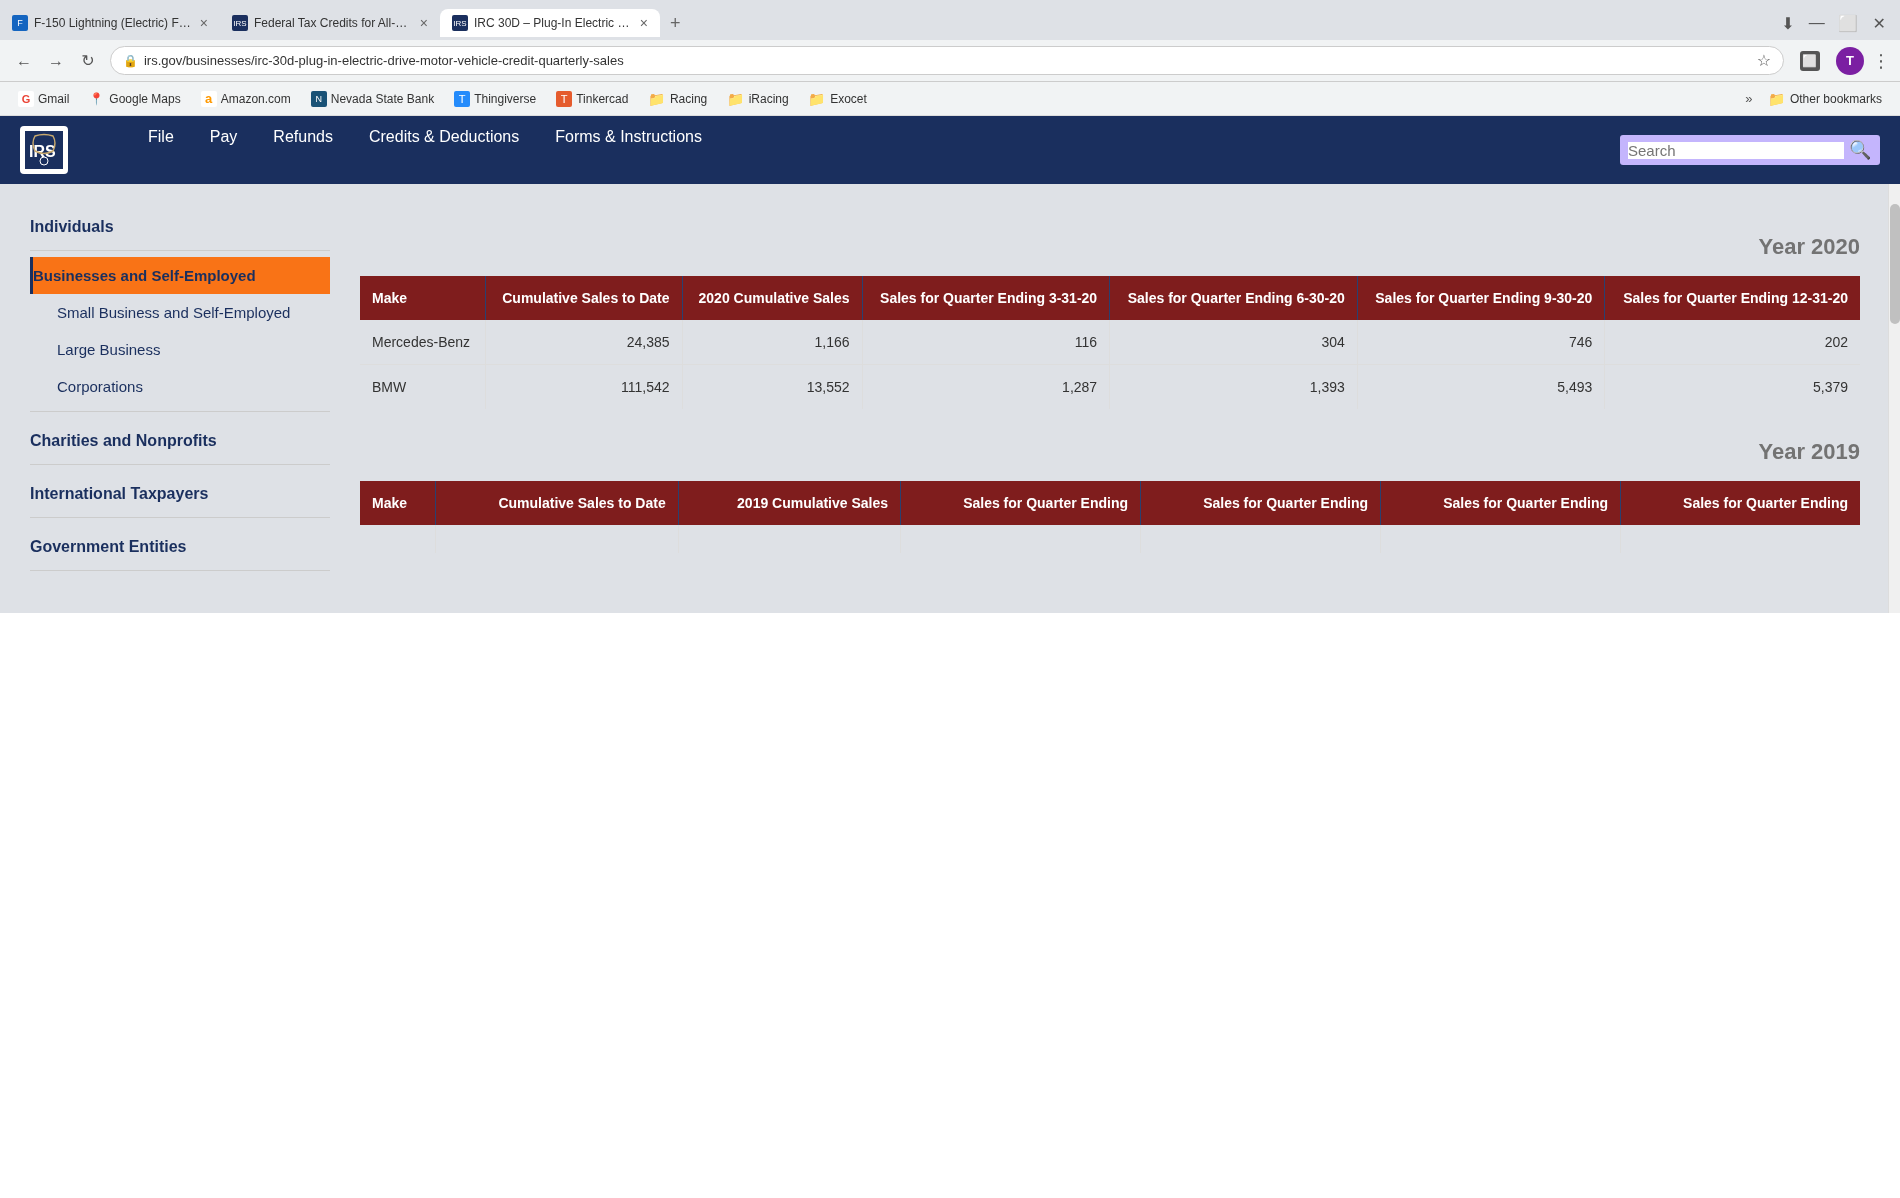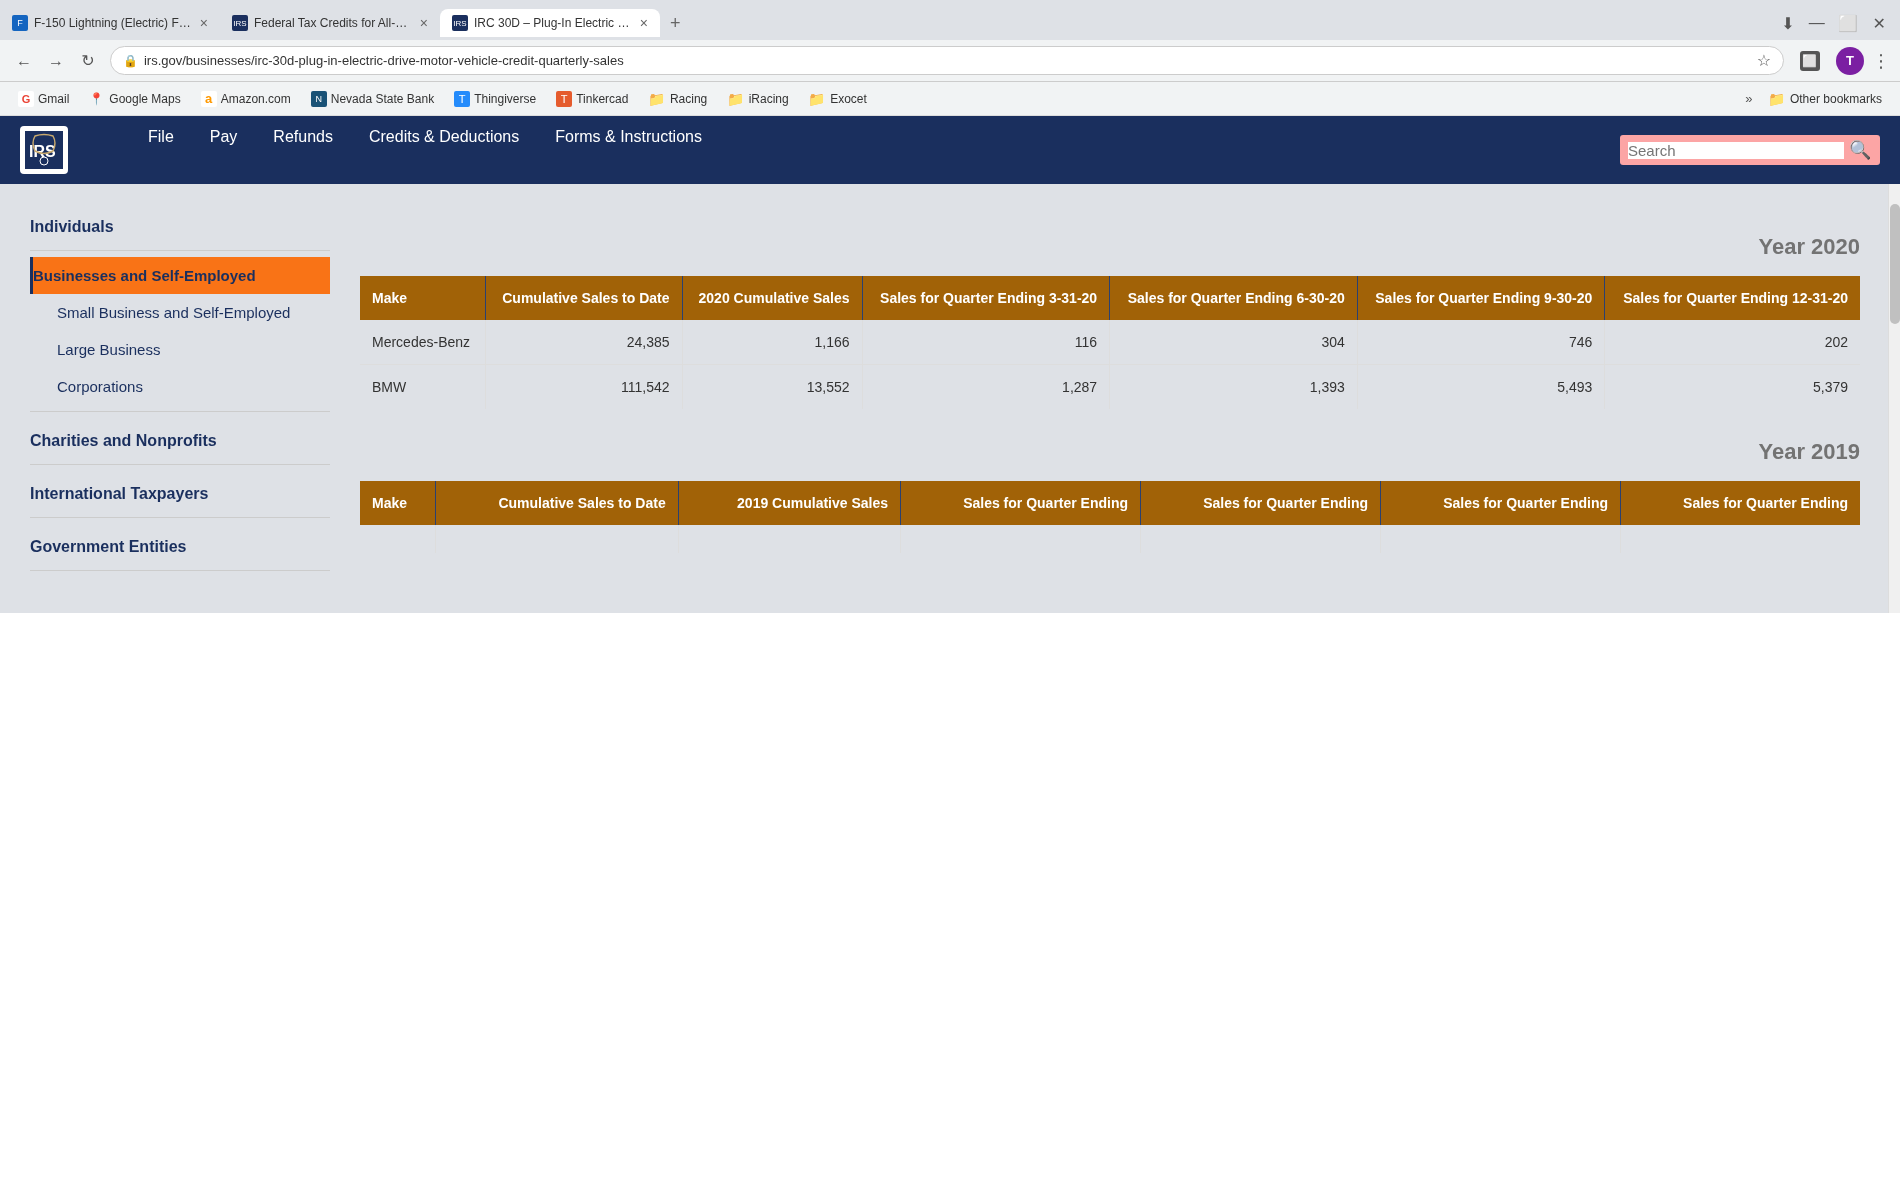--- a/index.html
+++ b/index.html
@@ -233,21 +233,21 @@
       height: 68px;
       display: flex;
       align-items: flex-start;
       cursor: pointer;
       text-decoration: none;
       white-space: nowrap;
     }
     .irs-search {
       display: flex;
       align-items: center;
-      background: #fca5a5;
+      background: #c4b5fd;
       border-radius: 3px;
       padding: 4px 8px;
       gap: 6px;
       min-width: 260px;
     }
     .irs-search input {
       border: none;
       outline: none;
       font-size: 15px;
       flex: 1;
@@ -335,21 +335,21 @@
       margin: 30px 0 16px 0;
     }
 
     
     .data-table {
       width: 100%;
       border-collapse: collapse;
       margin-bottom: 30px;
     }
     .data-table thead {
-      background: #a16207;
+      background: #7f1d1d;
       color: #fff;
     }
     .data-table thead th {
       padding: 14px 12px;
       text-align: right;
       font-size: 14px;
       font-weight: bold;
       vertical-align: bottom;
       border-right: 1px solid #2a4070;
     }

